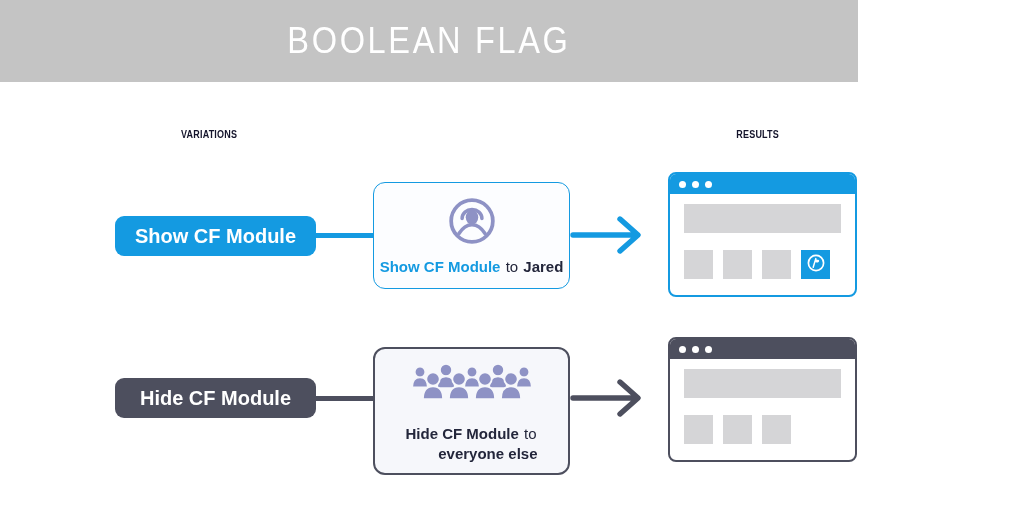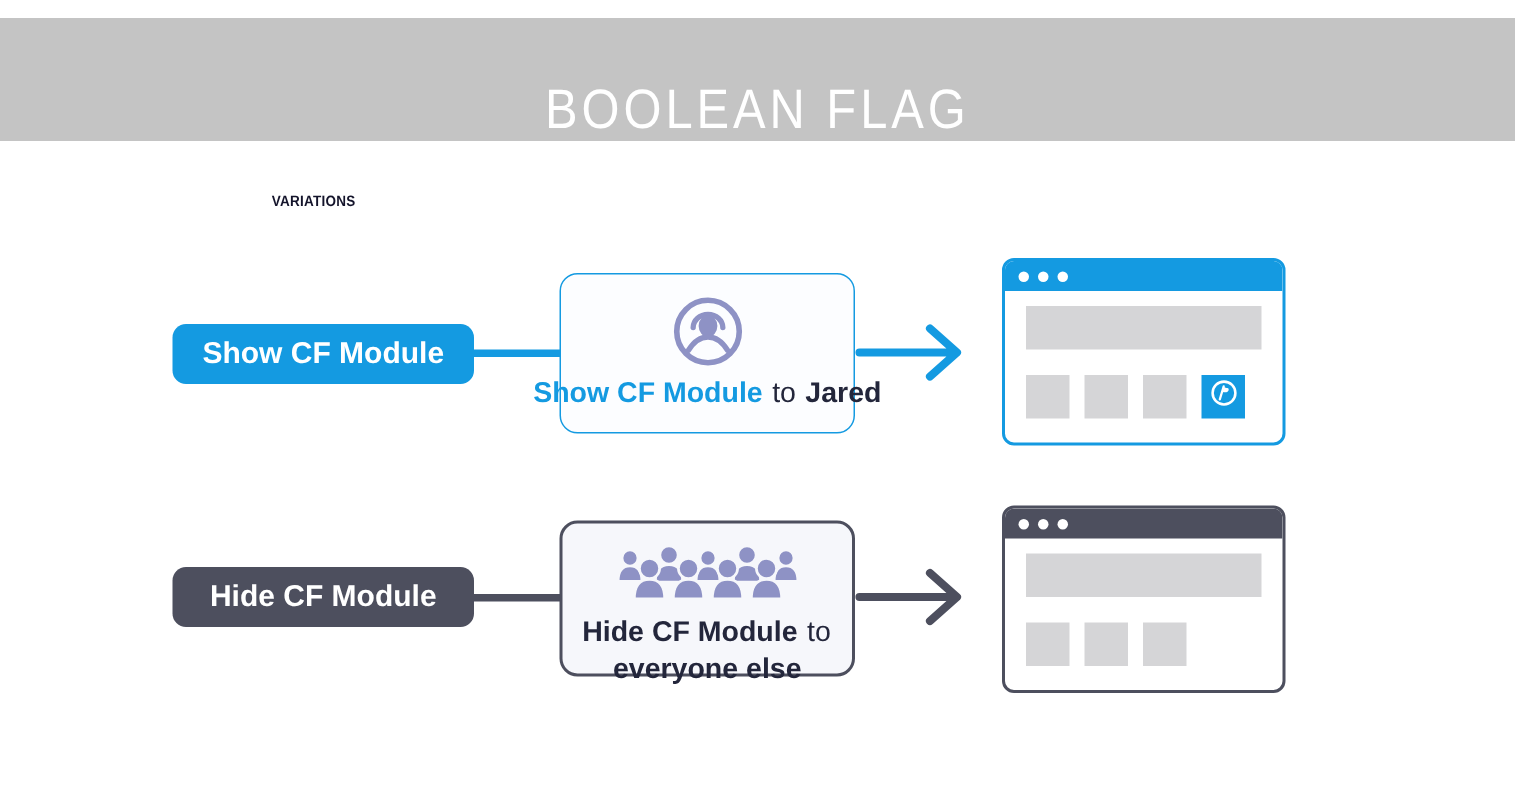--- a/index.html
+++ b/index.html
@@ -10,22 +10,22 @@
     --tile:#d5d5d7;
     --ink:#14142b;
     --card-ink:#23263b;
   }
   *{box-sizing:border-box;margin:0;padding:0;}
   html,body{background:#ffffff;}
   body{font-family:"Liberation Sans", sans-serif;}
   .canvas{position:relative;width:1010px;height:524px;background:#fff;overflow:hidden;}
 
   
-  .banner{position:absolute;left:0;top:12px;width:1010px;height:82px;background:var(--band);
-          display:flex;align-items:flex-end;justify-content:center;}
+  .banner{position:absolute;left:0;top:0;width:858px;height:82px;background:var(--band);
+          display:flex;align-items:center;justify-content:center;}
   .banner h1{color:#ffffff;font-size:37px;font-weight:400;letter-spacing:3px;
              transform:scaleX(.88);transform-origin:center;white-space:nowrap;}
 
   
   .col-header{position:absolute;top:129px;width:240px;text-align:center;color:var(--ink);
               font-size:10px;font-weight:700;letter-spacing:.2px;}
   .col-header span{display:inline-block;transform:scaleX(.9);white-space:nowrap;}
   .col-variations{left:89px;}
   .col-targeting{left:352px;}
   .col-results{left:638px;}
@@ -40,24 +40,24 @@
   
   .connector{position:absolute;left:314px;width:60px;height:5px;}
   .connector-blue{top:233px;background:var(--blue);}
   .connector-dark{top:396px;background:var(--dark);}
 
   
   .rule-card{position:absolute;left:373px;width:197px;border-radius:12px;
              display:flex;flex-direction:column;align-items:center;}
   .rule-card-blue{top:182px;height:107px;border:1.5px solid var(--blue);background:#fcfdff;
                   padding:13px 8px 12px;}
-  .rule-card-dark{top:347px;height:104px;border:2px solid var(--dark);background:#f6f7fb;
+  .rule-card-dark{top:347px;height:128px;border:2px solid var(--dark);background:#f6f7fb;
                   padding:12px 8px 10px;}
   .rule-icon{color:var(--purple);flex:0 0 auto;}
-  .rule-text{margin-top:auto;font-size:19px;color:var(--card-ink);text-align:center;line-height:1.3;
+  .rule-text{margin-top:auto;font-size:15px;color:var(--card-ink);text-align:right;line-height:1.3;
              white-space:nowrap;}
   .rule-action{font-weight:700;}
   .rule-action-blue{color:var(--blue);}
   .rule-connector{font-weight:400;margin:0 1px;}
   .rule-audience{font-weight:700;}
 
   
   .arrow{position:absolute;left:570px;}
   .arrow-1{top:212px;}
   .arrow-2{top:375px;}
@@ -83,20 +83,23 @@
 
 <div class="canvas">
 
   <header class="banner">
     <h1>BOOLEAN FLAG</h1>
   </header>
 
   <div class="col-header col-variations">
     <span>VARIATIONS</span>
   </div>
+  <div class="col-header col-results">
+    <span>RESULTS</span>
+  </div>
 
   <div class="pill pill-blue">Show CF Module</div>
 
   <div class="connector connector-blue"></div>
 
   <div class="rule-card rule-card-blue">
     <span class="rule-icon">
       <svg width="50" height="50" viewBox="0 0 48 48" fill="none" stroke="currentColor">
         <circle cx="24" cy="24" r="20" stroke-width="3.6"></circle>
         <path d="M14.5 21.5 a9.5 8.5 0 0 1 19 0" stroke-width="3.4" stroke-linecap="round"></path>

